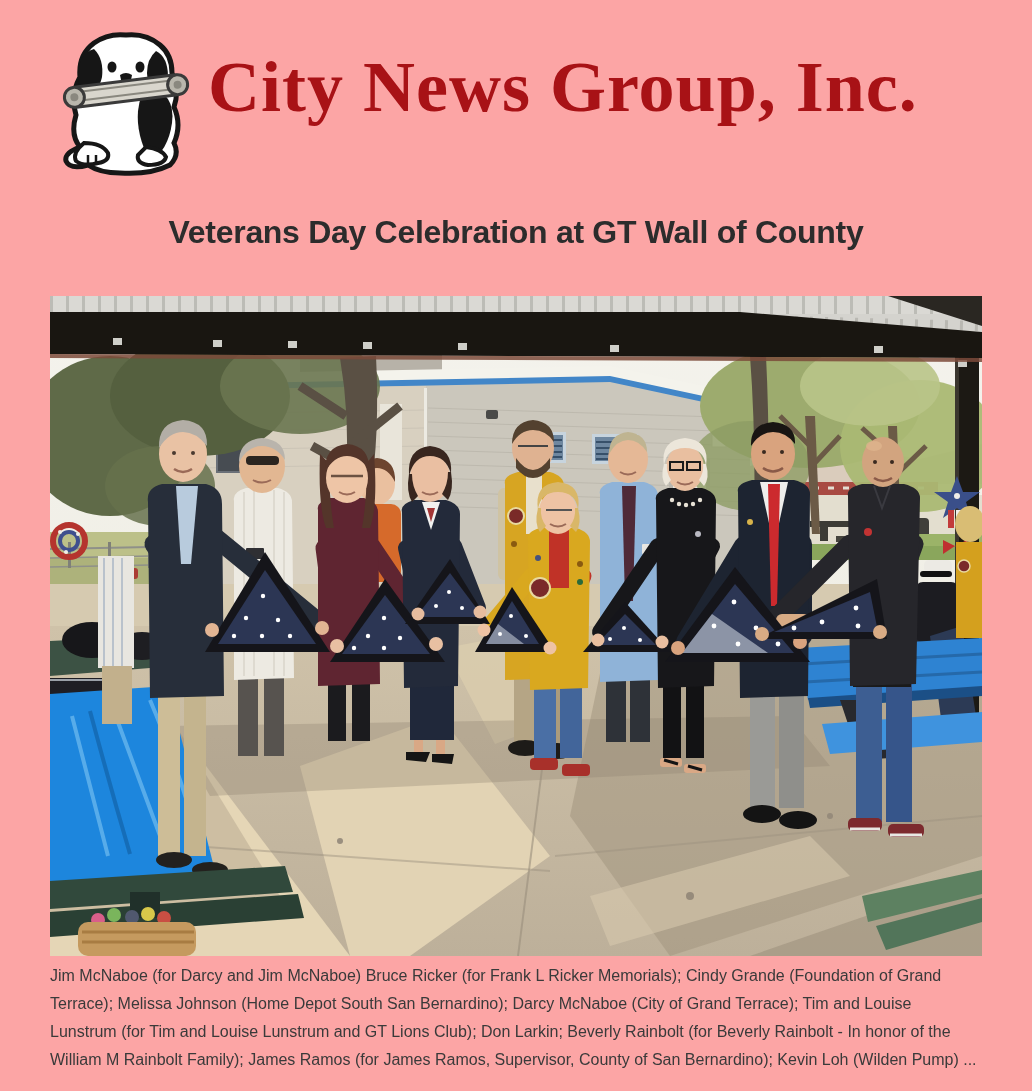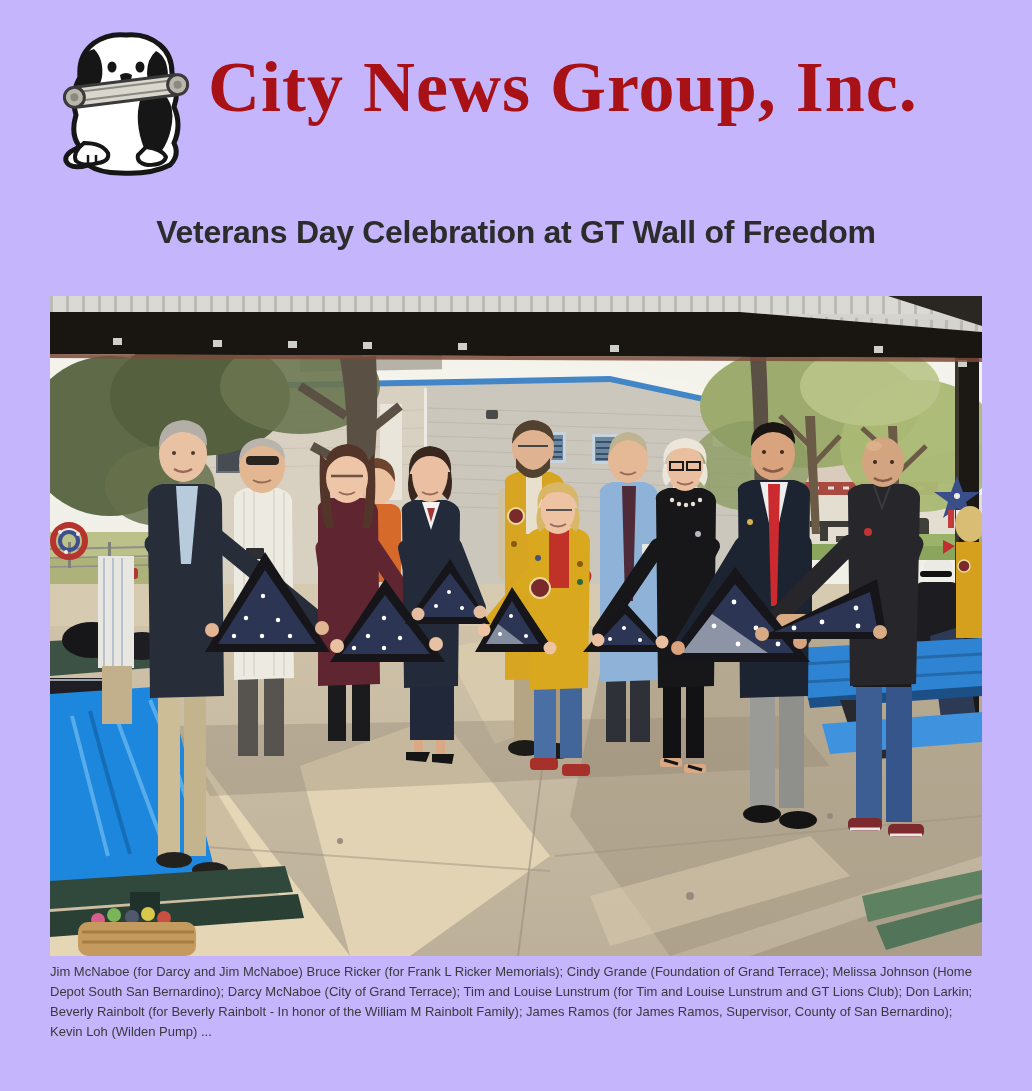--- a/index.html
+++ b/index.html
@@ -1,24 +1,24 @@
 <!DOCTYPE html>
 <html><head>
 <meta charset="utf-8">
 <style>
   html,body{margin:0;padding:0;background:#ffffff;}
-  .page{width:1032px;height:1091px;background:#c4b5fd;font-family:"Liberation Sans",sans-serif;position:relative;overflow:hidden;}
+  .page{width:1032px;height:1091px;background:#fca5a5;font-family:"Liberation Sans",sans-serif;position:relative;overflow:hidden;}
   .masthead{display:flex;align-items:center;padding:14px 0 0 50px;height:164px;}
   .logo-dog{width:152px;height:162px;flex:0 0 auto;}
   .logo-text{font-family:"Liberation Serif",serif;font-weight:bold;font-size:72px;color:#a81216;letter-spacing:1px;white-space:nowrap;margin-left:6px;line-height:1;padding-bottom:18px;}
   .headline{margin:36px 20px 0 20px;text-align:center;font-size:32px;font-weight:bold;color:#2c2c2c;letter-spacing:-0.3px;font-family:"Liberation Sans",sans-serif;}
   .photo-figure{margin:45px 0 0 50px;width:932px;}
   .scene{display:block;width:932px;height:660px;background:#efeee8;}
   .credit{margin:7px 0 0 50px;font-size:12.5px;font-weight:bold;color:#1f1f1f;}
-  .caption{margin:6px 0 0 50px;width:932px;font-size:13px;line-height:20px;color:#3a3a3a;}
+  .caption{margin:6px 0 0 50px;width:932px;font-size:16px;line-height:28px;color:#3a3a3a;}
 </style>
 </head>
 <body>
 
 <div class="page">
 
   <div class="masthead">
     <div class="logo-dog">
       <svg viewBox="0 0 152 162" width="152" height="162">
 
@@ -47,21 +47,21 @@
 
         <path d="M34,128 Q22,138 26,146 Q34,152 48,148 Q60,146 58,138 Q52,128 34,128 Z" fill="#ffffff" stroke="#161616" stroke-width="4"></path>
         <path d="M96,132 Q112,134 116,142 Q114,150 98,150 Q86,148 88,140 Z" fill="#ffffff" stroke="#161616" stroke-width="4"></path>
         <line x1="38" y1="140" x2="38" y2="148" stroke="#161616" stroke-width="2.5"></line>
         <line x1="46" y1="140" x2="46" y2="148" stroke="#161616" stroke-width="2.5"></line>
       </svg>
     </div>
     <div class="logo-text">City News Group, Inc.</div>
   </div>
 
-  <h1 class="headline">Veterans Day Celebration at GT Wall of Freedom</h1>
+  <h1 class="headline">Veterans Day Celebration at GT Wall of County</h1>
 
   <figure class="photo-figure" style="margin-top:45px;">
     <svg class="scene" viewBox="0 0 932 660" role="img" aria-label="Group of people standing under a park pavilion holding folded American flags in triangular display cases">
       <defs>
         <linearGradient id="sky" x1="0" y1="0" x2="0" y2="1">
           <stop offset="0" stop-color="#f4f3ed"></stop>
             <stop offset="1" stop-color="#eceade"></stop>
         </linearGradient>
         <linearGradient id="floor" x1="0" y1="0" x2="0" y2="1">
           <stop offset="0" stop-color="#cfc2a9"></stop>

